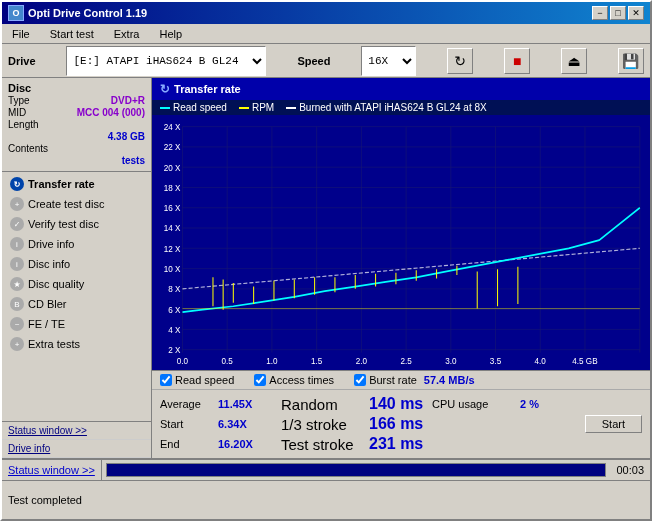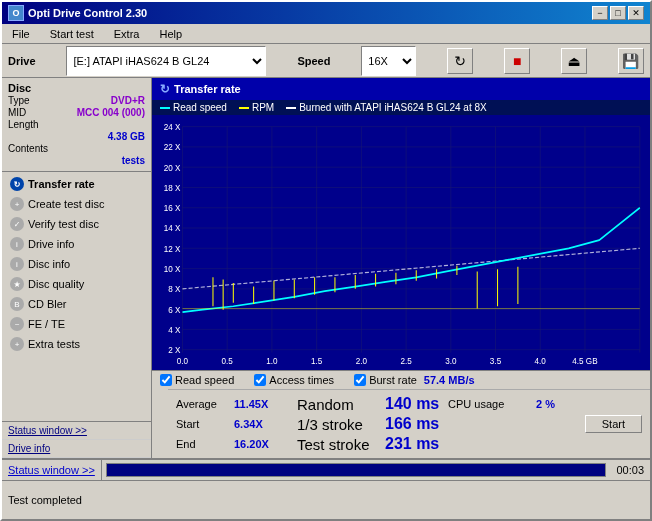--- a/index.html
+++ b/index.html
@@ -13,21 +13,21 @@
     .title-bar-buttons { display: flex; gap: 2px; }
     .title-btn { width: 16px; height: 14px; background: #d4d0c8; border: 1px solid; border-top-color: #fff; border-left-color: #fff; border-right-color: #808080; border-bottom-color: #808080; font-size: 9px; cursor: pointer; display: flex; align-items: center; justify-content: center; }
 
     
     .menu-bar { background: #d4d0c8; border-bottom: 1px solid #808080; padding: 2px 4px; display: flex; gap: 8px; height: 20px; align-items: center; }
     .menu-item { padding: 1px 6px; font-size: 11px; cursor: pointer; }
 
     
     .toolbar { background: #d4d0c8; border-bottom: 1px solid #808080; padding: 3px 6px; display: flex; align-items: center; gap: 6px; height: 34px; justify-content: space-between; }
     .toolbar-label { font-size: 11px; font-weight: bold; }
-    .toolbar-select { height: 30px; font-size: 11px; border: 1px solid; border-top-color: #808080; border-left-color: #808080; border-right-color: #fff; border-bottom-color: #fff; background: white; padding: 0 2px; }
+    .toolbar-select { height: 30px; font-size: 11px; border: 1px solid; border-top-color: #808080; border-left-color: #808080; border-right-color: #fff; border-bottom-color: #fff; background: white; padding: 0 2px; font-family: Liberation Mono, monospace; }
     .toolbar-select-drive { width: 200px; }
     .toolbar-select-speed { width: 55px; }
     .toolbar-btn { width: 26px; height: 26px; background: #d4d0c8; border: 1px solid; border-top-color: #fff; border-left-color: #fff; border-right-color: #808080; border-bottom-color: #808080; cursor: pointer; display: flex; align-items: center; justify-content: center; font-size: 14px; }
 
     
     .main-content { display: flex; flex: 1; overflow: hidden; }
 
     
     .sidebar { width: 150px; background: #d4d0c8; border-right: 1px solid #808080; display: flex; flex-direction: column; flex-shrink: 0; }
     .disc-section { padding: 4px 6px; border-bottom: 1px solid #808080; }
@@ -67,21 +67,21 @@
     .chart-container { flex: 1; background: #00008b; position: relative; overflow: hidden; }
     svg.chart { width: 100%; height: 100%; }
 
     
     .checkbox-row { display: flex; align-items: center; gap: 20px; padding: 3px 8px; background: #d4d0c8; border-top: 1px solid #808080; font-size: 11px; }
     .checkbox-item { display: flex; align-items: center; gap: 3px; }
     .checkbox-item input { width: 12px; height: 12px; }
     .burst-rate-val { color: #0000cc; font-weight: bold; margin-left: 4px; }
 
     
-    .stats-area { background: #d4d0c8; padding: 3px 8px; border-top: 1px solid #aaa; margin-left: 16px; }
+    .stats-area { background: #d4d0c8; padding: 3px 8px; border-top: 1px solid #aaa; }
     .stats-row { display: flex; align-items: center; gap: 8px; margin: 2px 0; }
     .stat-label { width: 50px; font-size: 11px; }
     .stat-val { width: 55px; font-size: 11px; color: #0000cc; font-weight: bold; }
     .stat-label2 { width: 80px; font-size: 15px; }
     .stat-val2 { width: 55px; font-size: 16px; color: #0000cc; font-weight: bold; }
     .stat-label3 { width: 80px; font-size: 11px; }
     .stat-val3 { width: 40px; font-size: 11px; color: #0000cc; font-weight: bold; }
 
     .start-btn { background: #d4d0c8; border: 1px solid; border-top-color: #fff; border-left-color: #fff; border-right-color: #808080; border-bottom-color: #808080; padding: 2px 16px; font-size: 11px; cursor: pointer; margin-left: auto; }
 
@@ -97,21 +97,21 @@
     .test-completed { background: #d4d0c8; border-top: 1px solid #808080; padding: 19px 6px; font-size: 11px; height: 20px; display: flex; align-items: center; }
   </style>
 </head>
 <body>
 
 <div class="window">
 
   <div class="title-bar">
     <div class="title-bar-text">
       <span class="title-bar-icon">O</span>
-      <span>Opti Drive Control 2.30</span>
+      <span>Opti Drive Control 1.19</span>
     </div>
     <div class="title-bar-buttons">
       <button class="title-btn">−</button>
       <button class="title-btn">□</button>
       <button class="title-btn">✕</button>
     </div>
   </div>
 
   <div class="menu-bar">
     <span class="menu-item">File</span>

